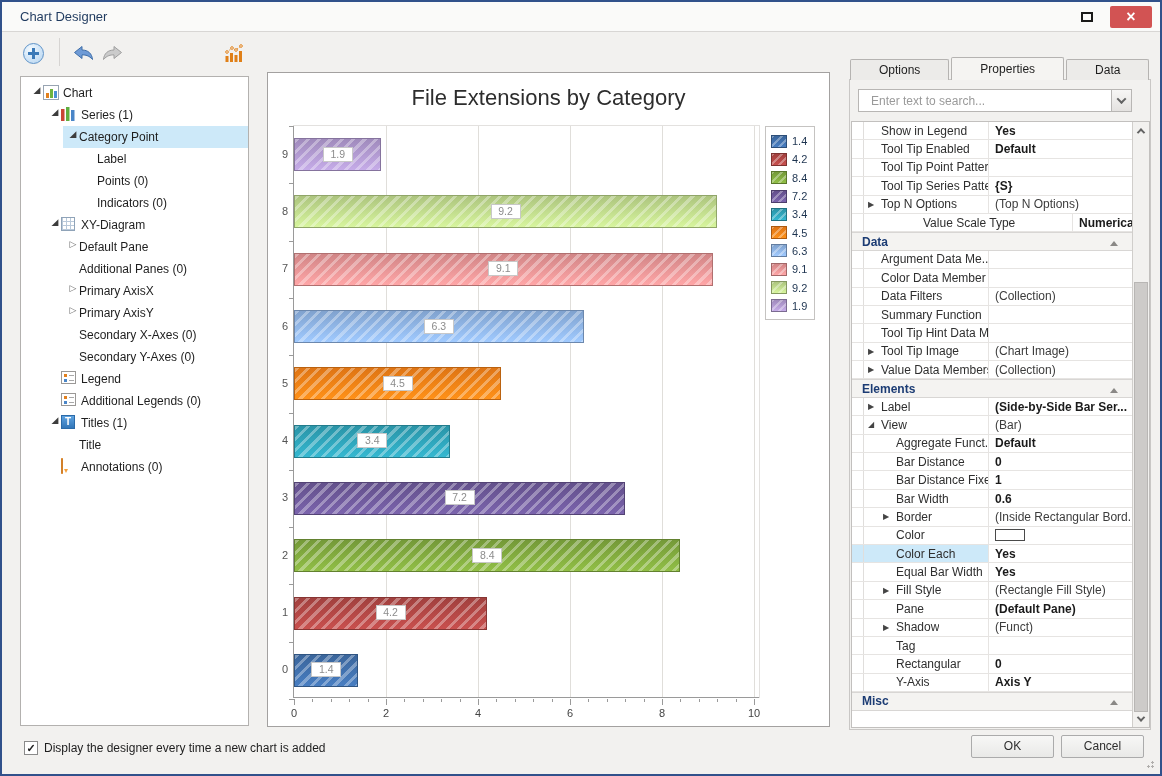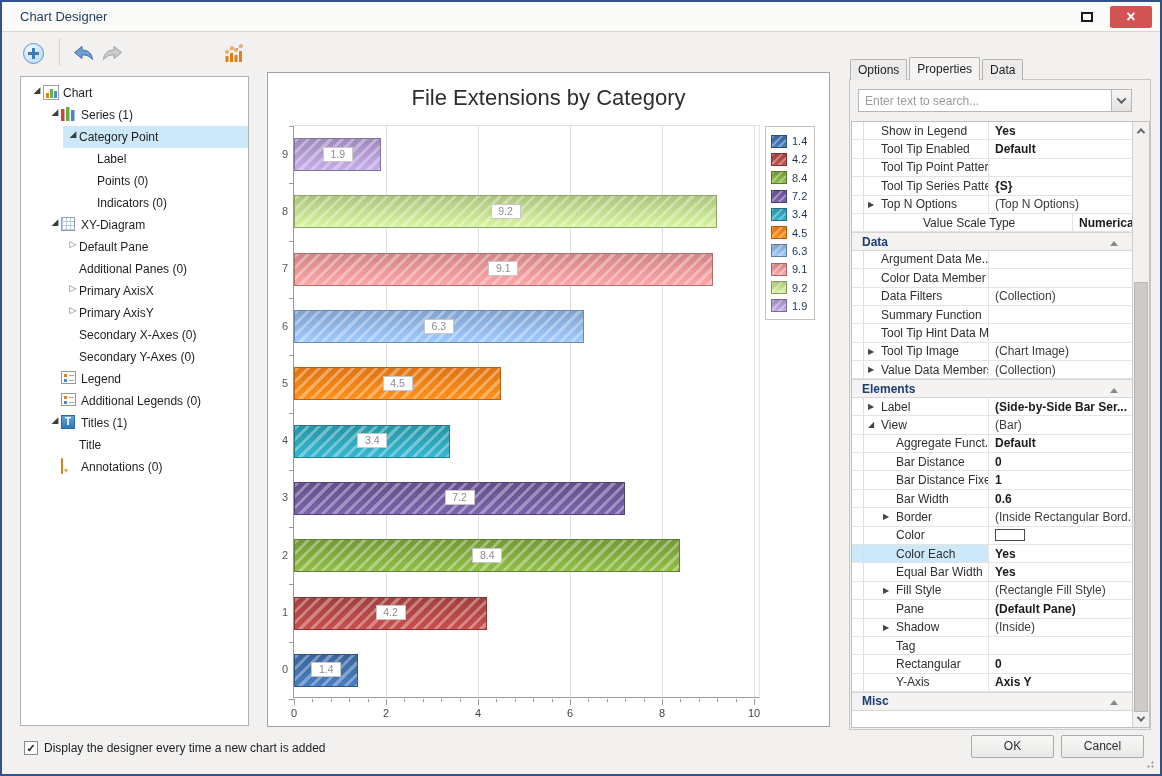--- a/index.html
+++ b/index.html
@@ -69,25 +69,25 @@
   .ytick { position:absolute; height:1px; background:#9a9a9a; }
   .xtick-label { position:absolute; width:24px; text-align:center; font-size:11px; color:#444; }
   .xtick { position:absolute; width:1px; background:#9a9a9a; }
   .legend-box { position:absolute; left:497px; top:53px; width:50px; background:#fff; border:1px solid #c5c3c1; padding:5px 0 4px 5px; }
   .legend-item { display:flex; align-items:center; height:18.3px; }
   .legend-swatch { width:16px; height:13px; flex:none; }
   .legend-label { margin-left:5px; font-size:11px; color:#1e3450; }
 
   
   .tabs { position:absolute; left:848px; top:55px; display:flex; align-items:flex-end; height:23px; z-index:3; }
-  .tab { height:21px; padding:0 7px; background:#ecebe9; border:1px solid #b5b3b1; border-bottom:none; border-radius:2px 2px 0 0; margin-right:2px; font-size:12px; line-height:20px; color:#1e1e1e; }
+  .tab { height:21px; padding:0 28px; background:#ecebe9; border:1px solid #b5b3b1; border-bottom:none; border-radius:2px 2px 0 0; margin-right:2px; font-size:12px; line-height:20px; color:#1e1e1e; }
   .tab.active { height:23px; background:#f5f4f2; line-height:23px; position:relative; z-index:4; }
   .right-box { position:absolute; left:847px; top:77px; width:302px; height:651px; background:#f2f1ef; border:1px solid #c9c7c5; z-index:2; }
   .search-combo { position:absolute; left:856px; top:87px; width:274px; height:23px; background:#fff; border:1px solid #b8b6b4; z-index:3; display:flex; }
-  .search-input { flex:1; border:none; outline:none; background:transparent; padding:0 6px; font-family:"Liberation Sans",sans-serif; font-size:12px; color:#333; }
+  .search-input { flex:1; border:none; outline:none; background:transparent; padding:0 12px; font-family:"Liberation Sans",sans-serif; font-size:12px; color:#333; }
   .search-input::placeholder { color:#9a9a9a; }
   .combo-btn { width:20px; border-left:1px solid #b8b6b4; background:linear-gradient(#f7f6f5,#e4e2e0); display:flex; align-items:center; justify-content:center; }
   .chev { width:7px; height:7px; border-right:2px solid #636363; border-bottom:2px solid #636363; transform:rotate(45deg) translate(-1px,-1px); }
   .chev.up { transform:rotate(-135deg) translate(-1px,-1px); }
 
   
   .pgrid { position:absolute; left:849px; top:119px; width:299px; height:607px; background:#fff; border:1px solid #c2c0be; z-index:3; overflow:hidden; }
   .pg-rows { position:absolute; left:0; top:0; right:17px; bottom:0; }
   .pg-row { display:flex; border-bottom:1px solid #e6e4e2; background:#fff; }
   .pg-gutter { width:12px; flex:none; border-right:1px solid #e0dedc; }
@@ -598,21 +598,21 @@
           </div>
           <div class="pg-val bold">(Default Pane)</div>
         </div>
         <div class="pg-row" style="height: 18.3939px;">
           <div class="pg-gutter"></div>
           <div class="pg-name">
             <span style="width: 15px; flex: 0 0 auto;"></span>
             <span class="pg-arrow">▶</span>
             <span class="pg-ntext">Shadow</span>
           </div>
-          <div class="pg-val">(Inside)</div>
+          <div class="pg-val">(Funct)</div>
         </div>
         <div class="pg-row" style="height: 18.3939px;">
           <div class="pg-gutter"></div>
           <div class="pg-name">
             <span style="width: 15px; flex: 0 0 auto;"></span>
             <span class="pg-arrow"></span>
             <span class="pg-ntext">Tag</span>
           </div>
           <div class="pg-val"></div>
         </div>

